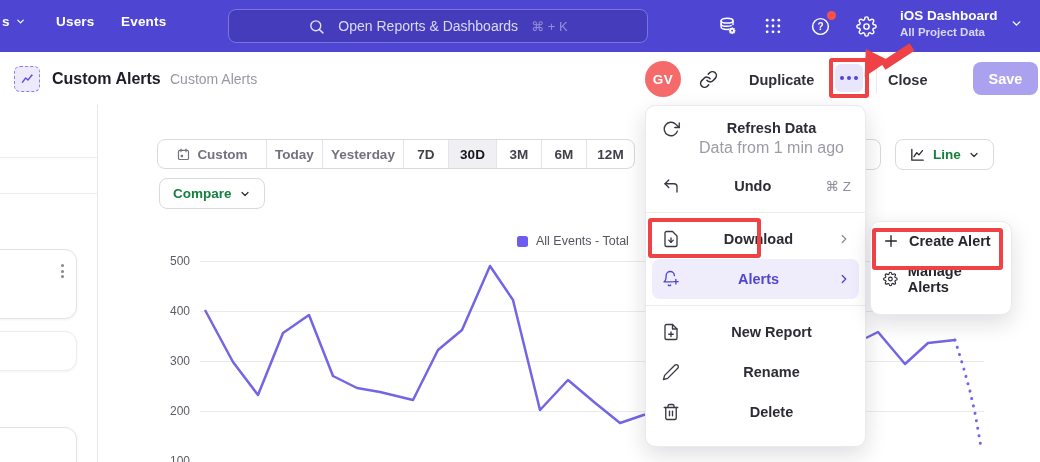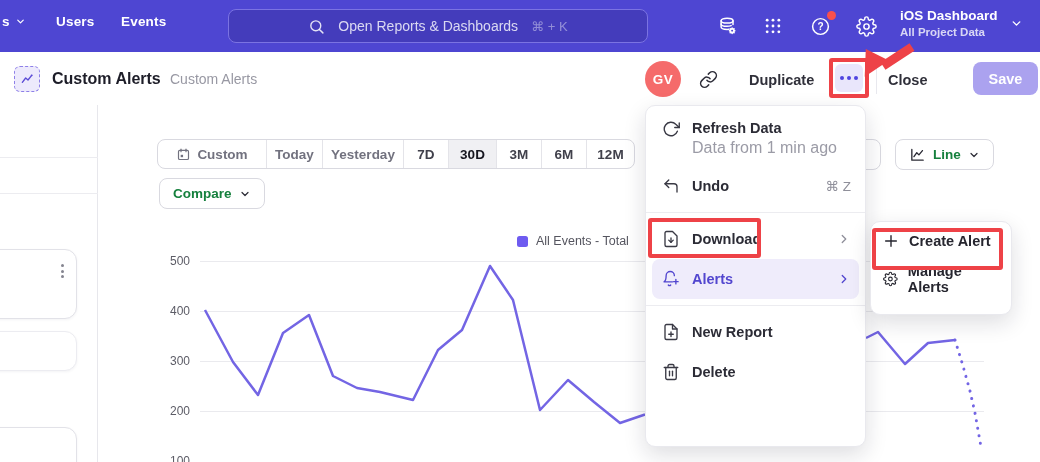--- a/index.html
+++ b/index.html
@@ -77,21 +77,21 @@
            text-align:right; line-height:14px; z-index:1; }
   #chart-svg { position:absolute; left:0; top:0; z-index:1; pointer-events:none; }
   .chart-line { fill:none; stroke:#7365e4; stroke-width:2.5; stroke-linejoin:round; }
   .chart-line.dotted { stroke-width:3; stroke-dasharray:0.1 7.5; stroke-linecap:round; }
 
   
   .menu { position:absolute; left:645px; top:105px; width:221px; height:342px; background:#fff;
           border:1px solid #e9e9ee; border-radius:10px; box-shadow:0 8px 22px rgba(20,20,45,.14);
           padding-top:10px; z-index:5; }
   .menu-row { display:flex; align-items:center; gap:12px; height:40px; padding:0 14px 0 16px;
-              font-size:14.5px; font-weight:600; color:#2c2c36; cursor:pointer; }
+              font-size:14.5px; font-weight:600; color:#2c2c36; cursor:pointer;text-align:center; }
   .menu-row .grow { flex:1; }
   .menu-row.tall { height:50px; align-items:flex-start; padding-top:4px; }
   .menu-sub { font-size:16px; font-weight:400; color:#9b9ba6; margin-top:3px; }
   .menu-shortcut { font-size:13.5px; font-weight:400; color:#8f8f9a; }
   .menu-hr { height:1px; background:#ececf0; margin:6px 0; }
   .menu-row.highlight { background:#efecfb; border-radius:8px; margin:0 6px; padding:0 8px 0 10px; color:#5246cf; }
   .menu-icon { color:#3a3a45; flex:none; }
   .menu-row.highlight .menu-icon, .menu-row.highlight .chev { color:#5246cf; }
   .chev { color:#8f8f9a; flex:none; }
 
@@ -328,20 +328,26 @@
     <svg class="menu-icon" width="18" height="18" viewBox="0 0 24 24" fill="none" stroke="currentColor" stroke-width="1.8" stroke-linecap="round" stroke-linejoin="round">
       <path d="M14 2H6a2 2 0 0 0-2 2v16a2 2 0 0 0 2 2h12a2 2 0 0 0 2-2V8z"></path>
         <polyline points="14 2 14 8 20 8"></polyline>
       <line x1="12" y1="12" x2="12" y2="18"></line>
         <line x1="9" y1="15" x2="15" y2="15"></line>
     </svg>
     <span class="grow">New Report</span>
   </div>
   <div class="menu-row">
     <svg class="menu-icon" width="18" height="18" viewBox="0 0 24 24" fill="none" stroke="currentColor" stroke-width="1.8" stroke-linecap="round" stroke-linejoin="round">
+      <path d="M17 3a2.828 2.828 0 1 1 4 4L7.5 20.5 2 22l1.5-5.5L17 3z"></path>
+    </svg>
+    <span class="grow">Rename</span>
+  </div>
+  <div class="menu-row">
+    <svg class="menu-icon" width="18" height="18" viewBox="0 0 24 24" fill="none" stroke="currentColor" stroke-width="1.8" stroke-linecap="round" stroke-linejoin="round">
       <polyline points="3 6 5 6 21 6"></polyline>
       <path d="M19 6v14a2 2 0 0 1-2 2H7a2 2 0 0 1-2-2V6m3 0V4a2 2 0 0 1 2-2h4a2 2 0 0 1 2 2v2"></path>
       <line x1="10" y1="11" x2="10" y2="17"></line>
         <line x1="14" y1="11" x2="14" y2="17"></line>
     </svg>
     <span class="grow">Delete</span>
   </div>
 </div>
 
 <div class="submenu">

